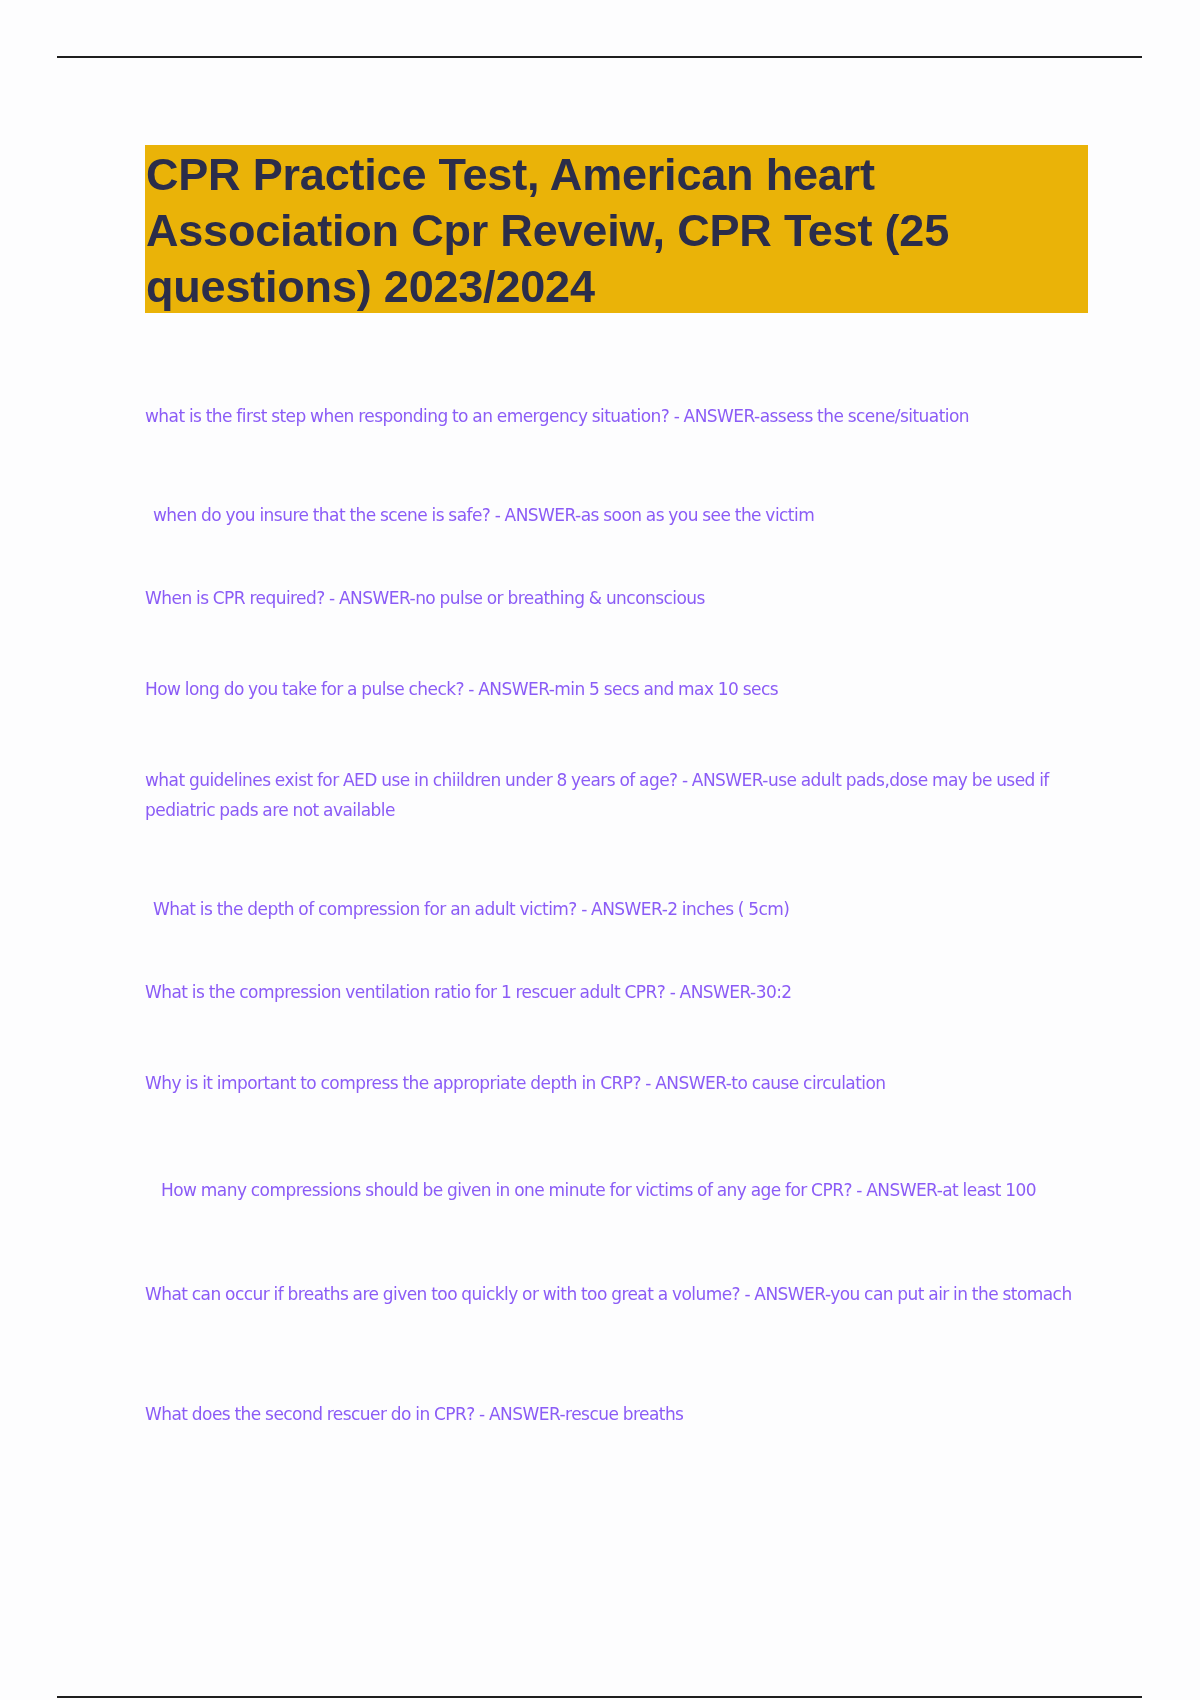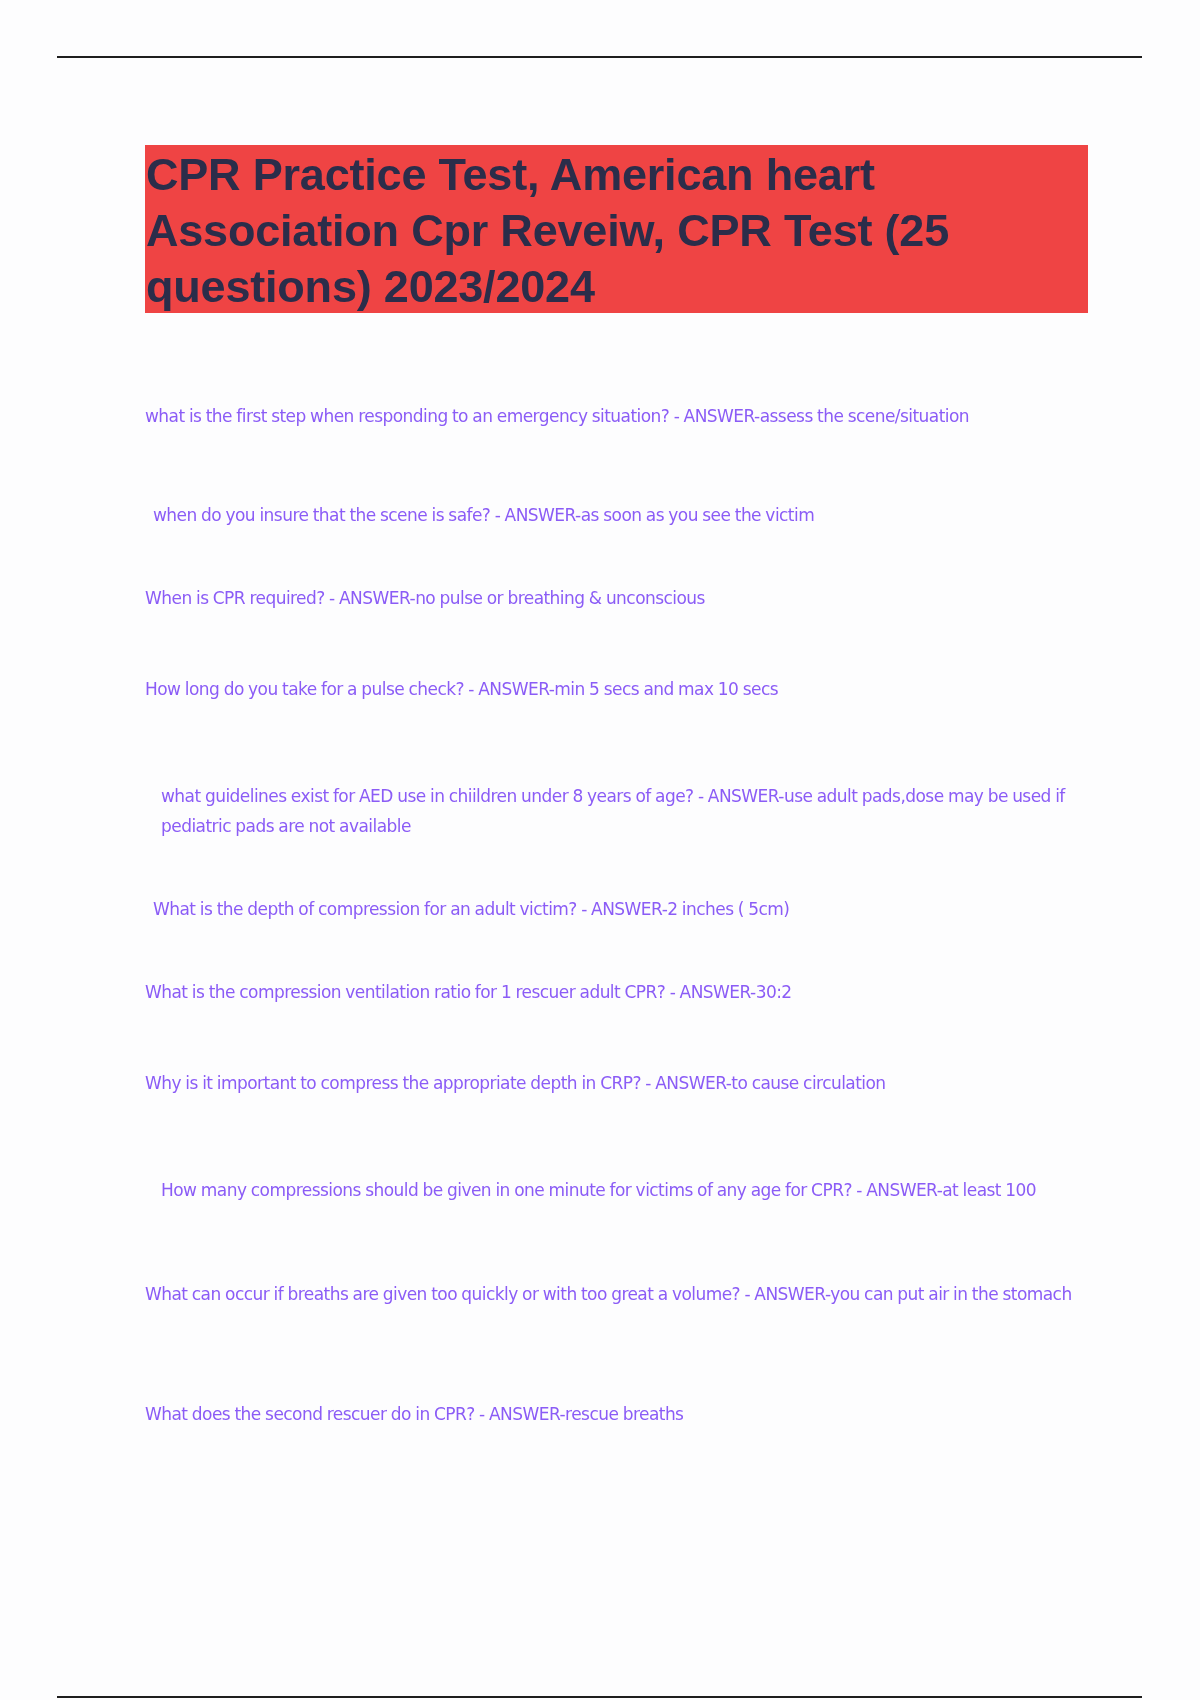--- a/index.html
+++ b/index.html
@@ -7,21 +7,21 @@
     width:1200px; height:1700px; background:#fdfdfe; position:relative; overflow:hidden;
     font-family:"Liberation Sans", sans-serif;
   }
   .rule {
     position:absolute; left:57px; width:1085px; height:2px; background:#1e1e1e;
   }
   .rule.top { top:56px; }
   .rule.bottom { top:1696px; }
   .title-box {
     position:absolute; left:145px; top:145px; width:943px; height:168px;
-    background:#ef4444;
+    background:#eab308;
   }
   .title {
     margin:0; padding:2px 0 0 1px;
     font-family:"Liberation Sans", sans-serif;
     font-weight:bold; font-size:45px; line-height:56px;
     color:#2b2d4a; letter-spacing:-0.2px;
   }
   .qa-list { position:absolute; left:145px; top:0; width:945px; }
   .qa {
     position:absolute; left:0; width:940px;
@@ -36,21 +36,21 @@
 
 <div class="title-box">
   <h1 class="title">CPR Practice Test, American heart Association Cpr Reveiw, CPR Test (25 questions) 2023/2024</h1>
 </div>
 
 <div class="qa-list">
   <p class="qa" style="top:402px;margin:0;">what is the first step when responding to an emergency situation? - ANSWER-assess the scene/situation</p>
   <p class="qa" style="top:493px;margin:8px;">when do you insure that the scene is safe? - ANSWER-as soon as you see the victim</p>
   <p class="qa" style="top:584px;margin:0;">When is CPR required? - ANSWER-no pulse or breathing &amp; unconscious</p>
   <p class="qa" style="top:675px;margin:0;">How long do you take for a pulse check? - ANSWER-min 5 secs and max 10 secs</p>
-  <p class="qa" style="top:766px;margin:16px;">what guidelines exist for AED use in chiildren under 8 years of age? - ANSWER-use adult pads,dose may be used if pediatric pads are not available</p>
+  <p class="qa" style="top:766px;margin:0;">what guidelines exist for AED use in chiildren under 8 years of age? - ANSWER-use adult pads,dose may be used if pediatric pads are not available</p>
   <p class="qa" style="top:887px;margin:8px;">What is the depth of compression for an adult victim? - ANSWER-2 inches ( 5cm)</p>
   <p class="qa" style="top:978px;margin:0;">What is the compression ventilation ratio for 1 rescuer adult CPR? - ANSWER-30:2</p>
   <p class="qa" style="top:1069px;margin:0;">Why is it important to compress the appropriate depth in CRP? - ANSWER-to cause circulation</p>
   <p class="qa" style="top:1160px;margin:16px;">How many compressions should be given in one minute for victims of any age for CPR? - ANSWER-at least 100</p>
   <p class="qa" style="top:1280px;margin:0;">What can occur if breaths are given too quickly or with too great a volume? - ANSWER-you can put air in the stomach</p>
   <p class="qa" style="top:1400px;margin:0;">What does the second rescuer do in CPR? - ANSWER-rescue breaths</p>
 </div>
 
 <div class="rule bottom"></div>
 

